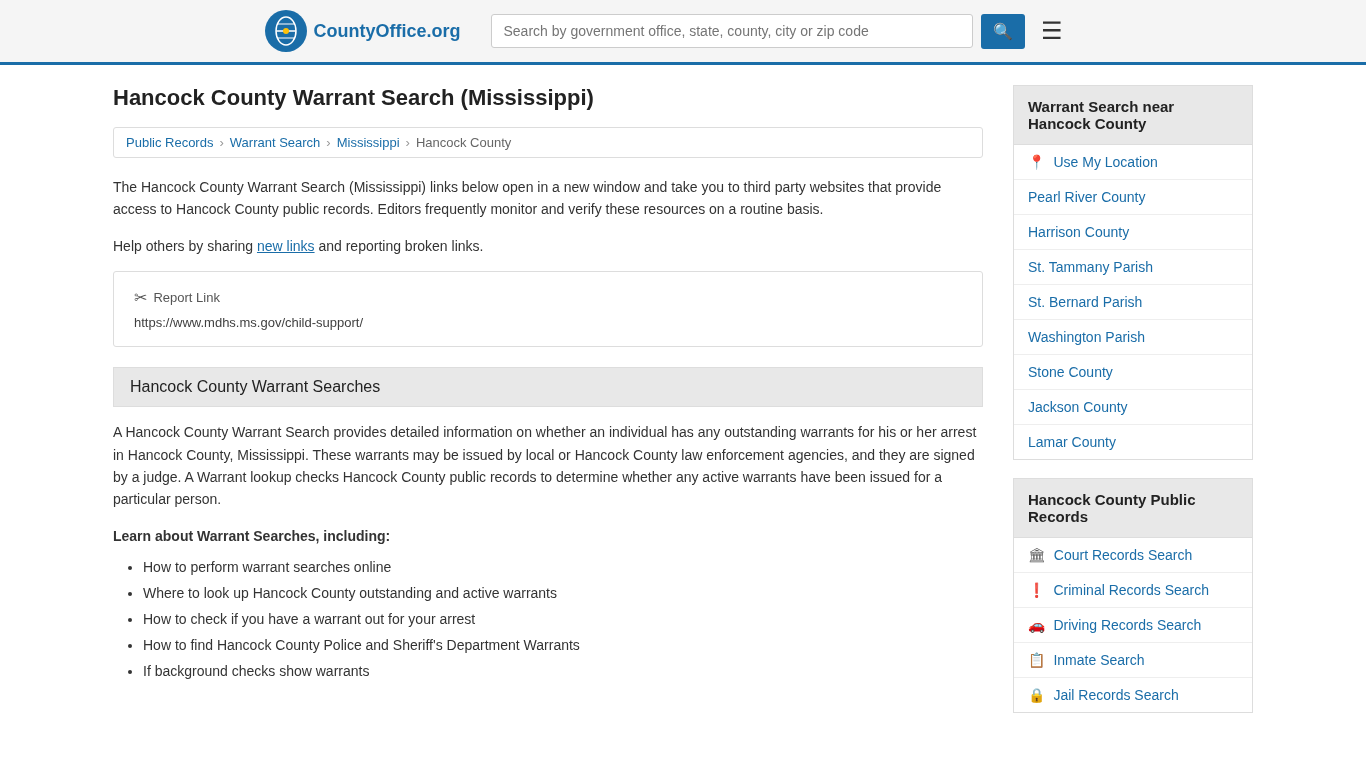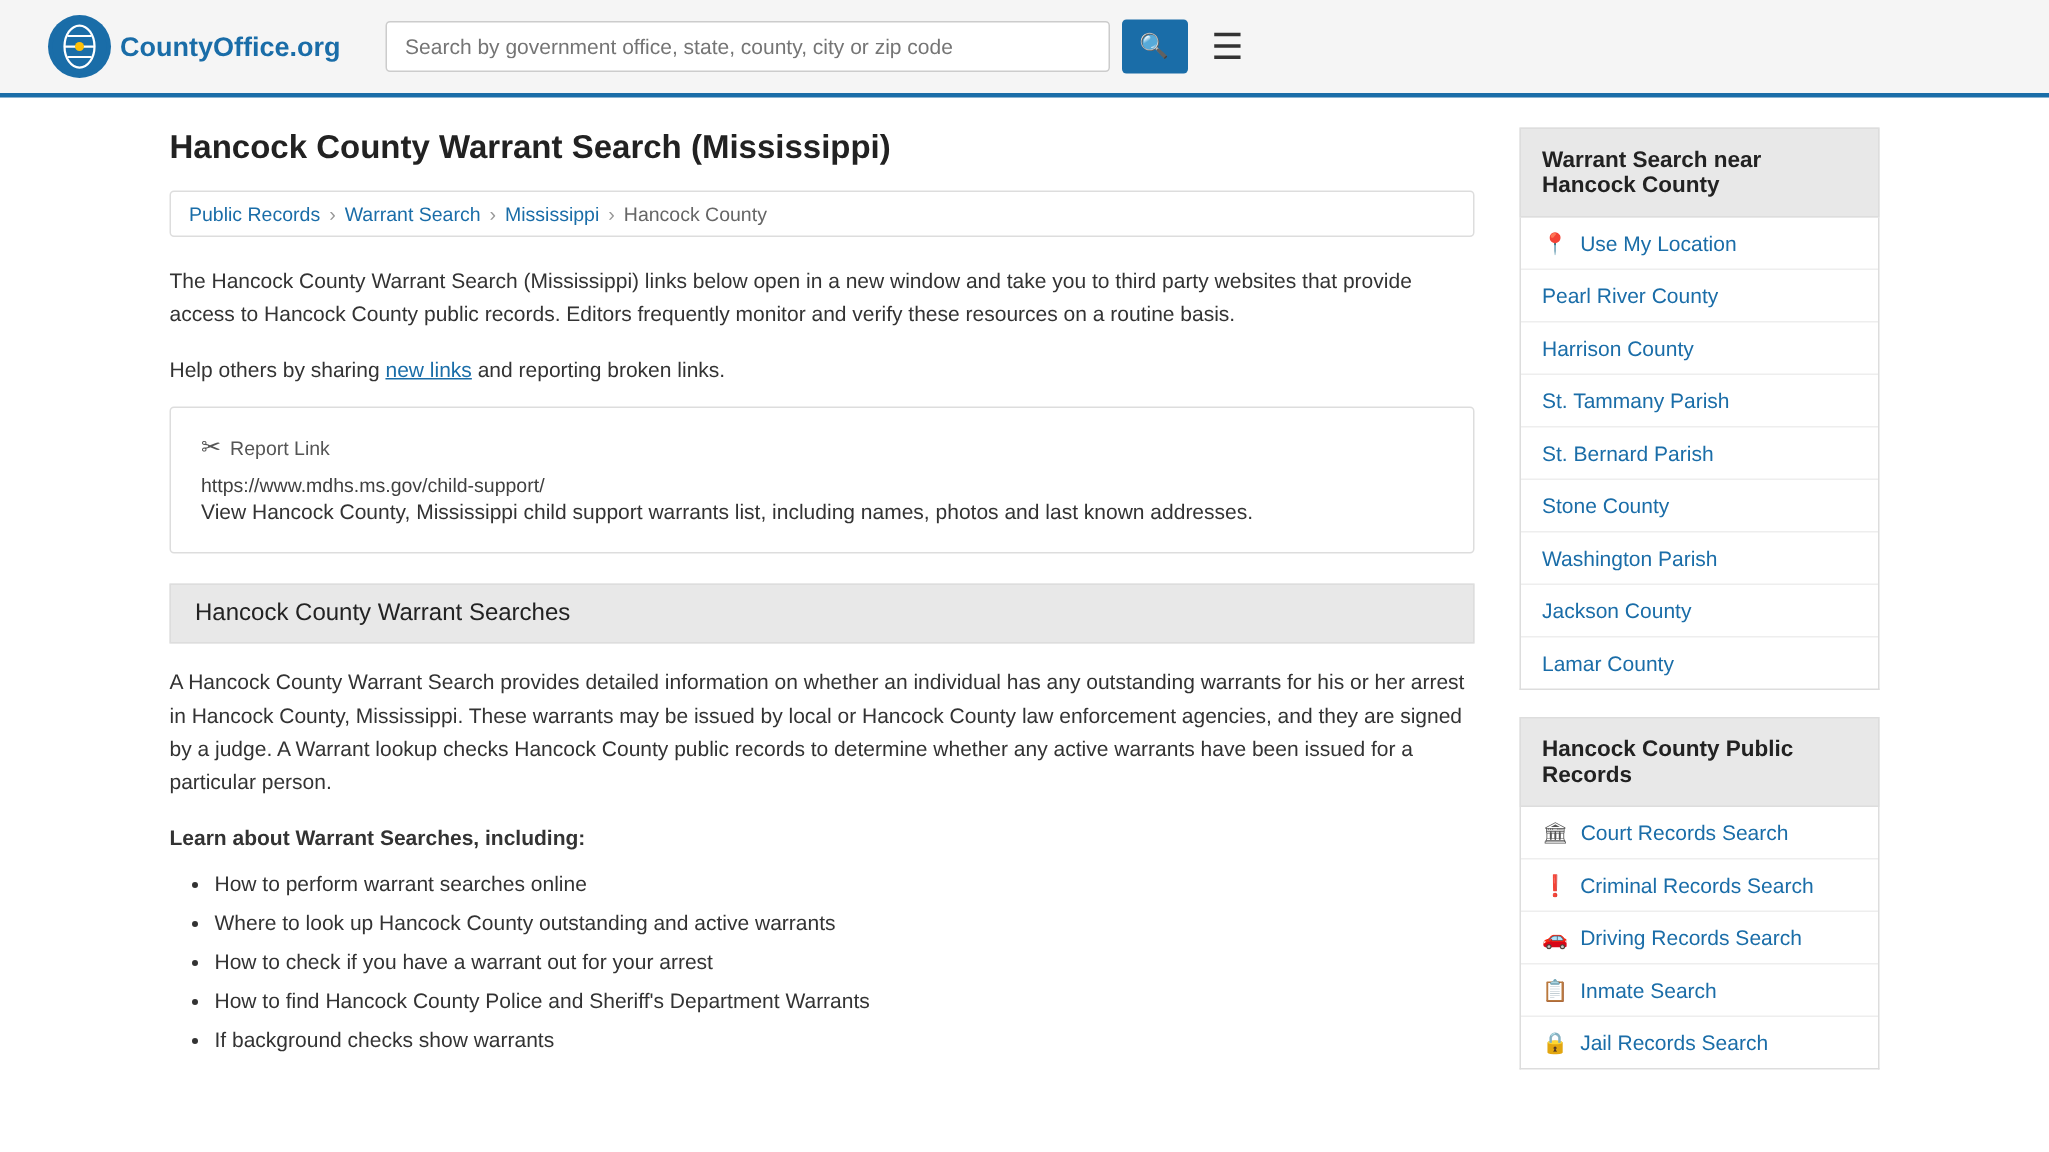--- a/index.html
+++ b/index.html
@@ -5,21 +5,21 @@
     * { box-sizing: border-box; margin: 0; padding: 0; }
     body { font-family: Arial, sans-serif; font-size: 14px; color: #333; background: #fff; }
 
     
     #header {
       background: #f5f5f5;
       border-bottom: 3px solid #1a6da8;
       padding: 10px 32px;
       display: flex;
       align-items: center;
-      justify-content: flex-start;
+      justify-content: center;
     }
     #logo-area {
       display: flex;
       align-items: center;
       gap: 6px;
     }
     #logo-circle {
       width: 42px;
       height: 42px;
       border-radius: 50%;
@@ -309,21 +309,20 @@
     </p>
 
     <div id="result-card">
       <div id="result-title-row">
         <button id="report-link-btn">
           <span style="font-size:16px;">✂</span>
           <span>Report Link</span>
         </button>
       </div>
       <div id="result-url">https://www.mdhs.ms.gov/child-support/</div>
-      <div id="result-desc">View Hancock County, Mississippi child support warrants list, including names, photos and last known addresses.</div>
     </div>
 
     <div id="warrant-section-header">Hancock County Warrant Searches</div>
     <div id="warrant-section-body">
       <p style="margin-bottom:14px;">A Hancock County Warrant Search provides detailed information on whether an individual has any outstanding warrants for his or her arrest in Hancock County, Mississippi. These warrants may be issued by local or Hancock County law enforcement agencies, and they are signed by a judge. A Warrant lookup checks Hancock County public records to determine whether any active warrants have been issued for a particular person.</p>
       <p id="learn-heading">Learn about Warrant Searches, including:</p>
       <ul id="learn-list">
         <li>How to perform warrant searches online</li>
         <li>Where to look up Hancock County outstanding and active warrants</li>
         <li>How to check if you have a warrant out for your arrest</li>
@@ -348,24 +347,24 @@
       <div class="sidebar-item">
         <a class="sidebar-item-link">Harrison County</a>
       </div>
       <div class="sidebar-item">
         <a class="sidebar-item-link">St. Tammany Parish</a>
       </div>
       <div class="sidebar-item">
         <a class="sidebar-item-link">St. Bernard Parish</a>
       </div>
       <div class="sidebar-item">
+        <a class="sidebar-item-link">Washington Parish</a>
+      </div>
+      <div class="sidebar-item">
         <a class="sidebar-item-link">Stone County</a>
-      </div>
-      <div class="sidebar-item">
-        <a class="sidebar-item-link">Washington Parish</a>
       </div>
       <div class="sidebar-item">
         <a class="sidebar-item-link">Jackson County</a>
       </div>
       <div class="sidebar-item">
         <a class="sidebar-item-link">Lamar County</a>
       </div>
     </div>
 
     <div class="sidebar-section-header">Hancock County Public Records</div>

